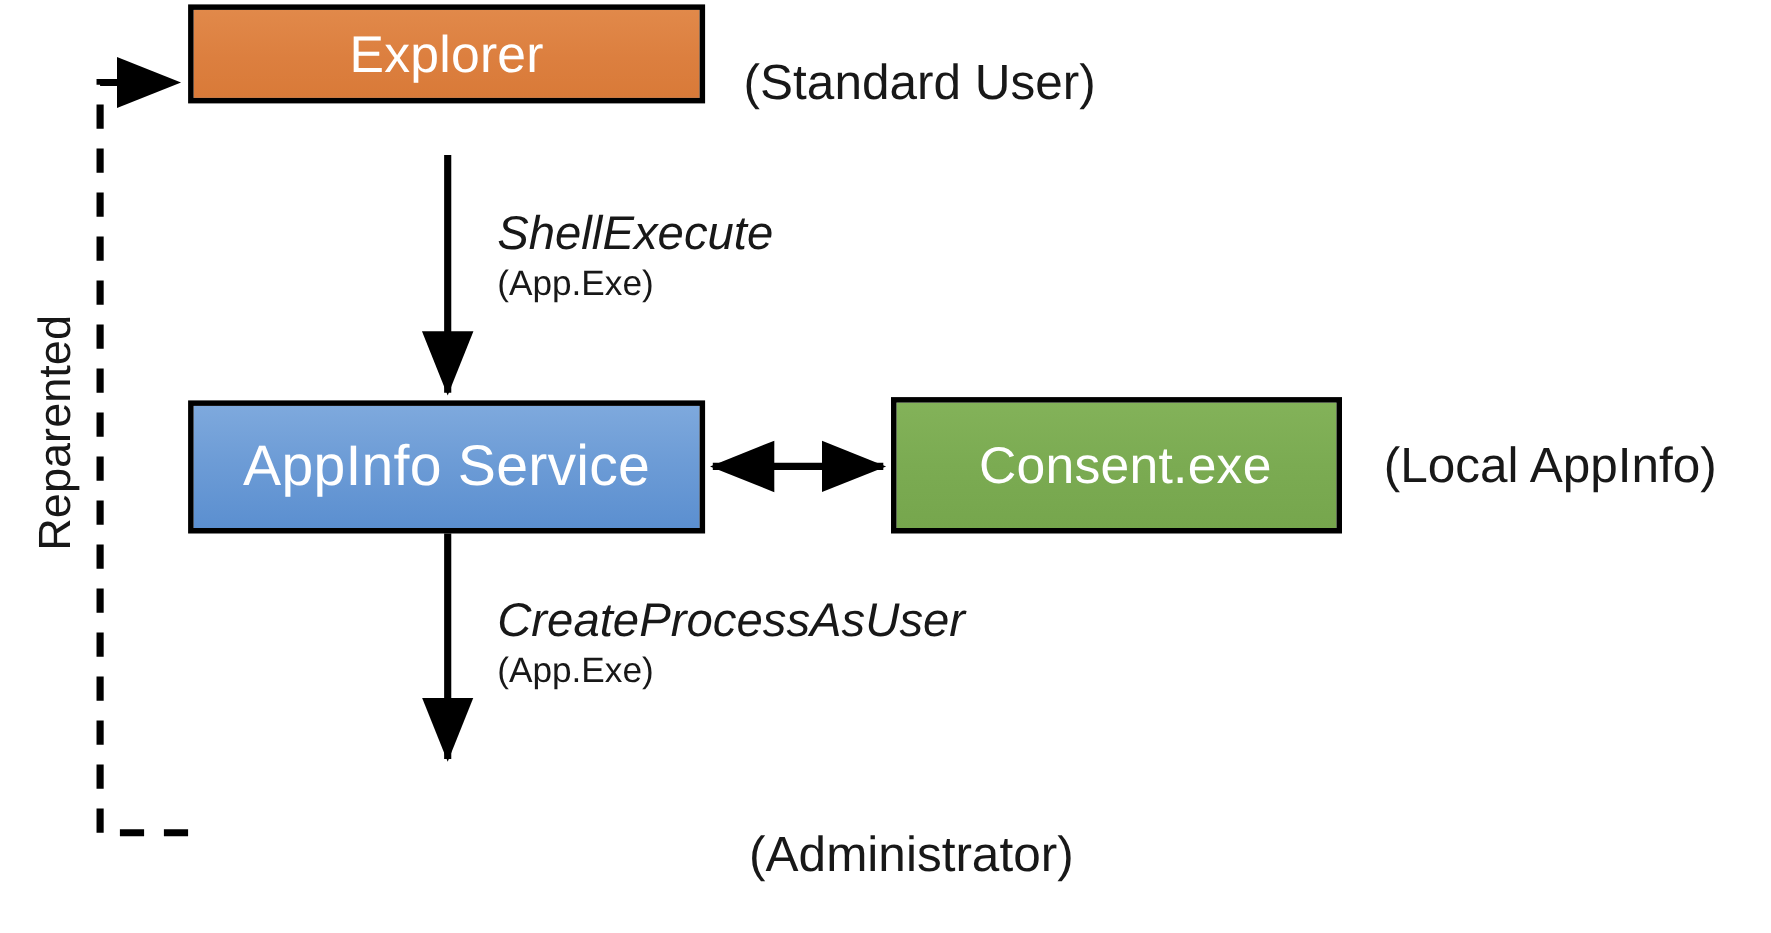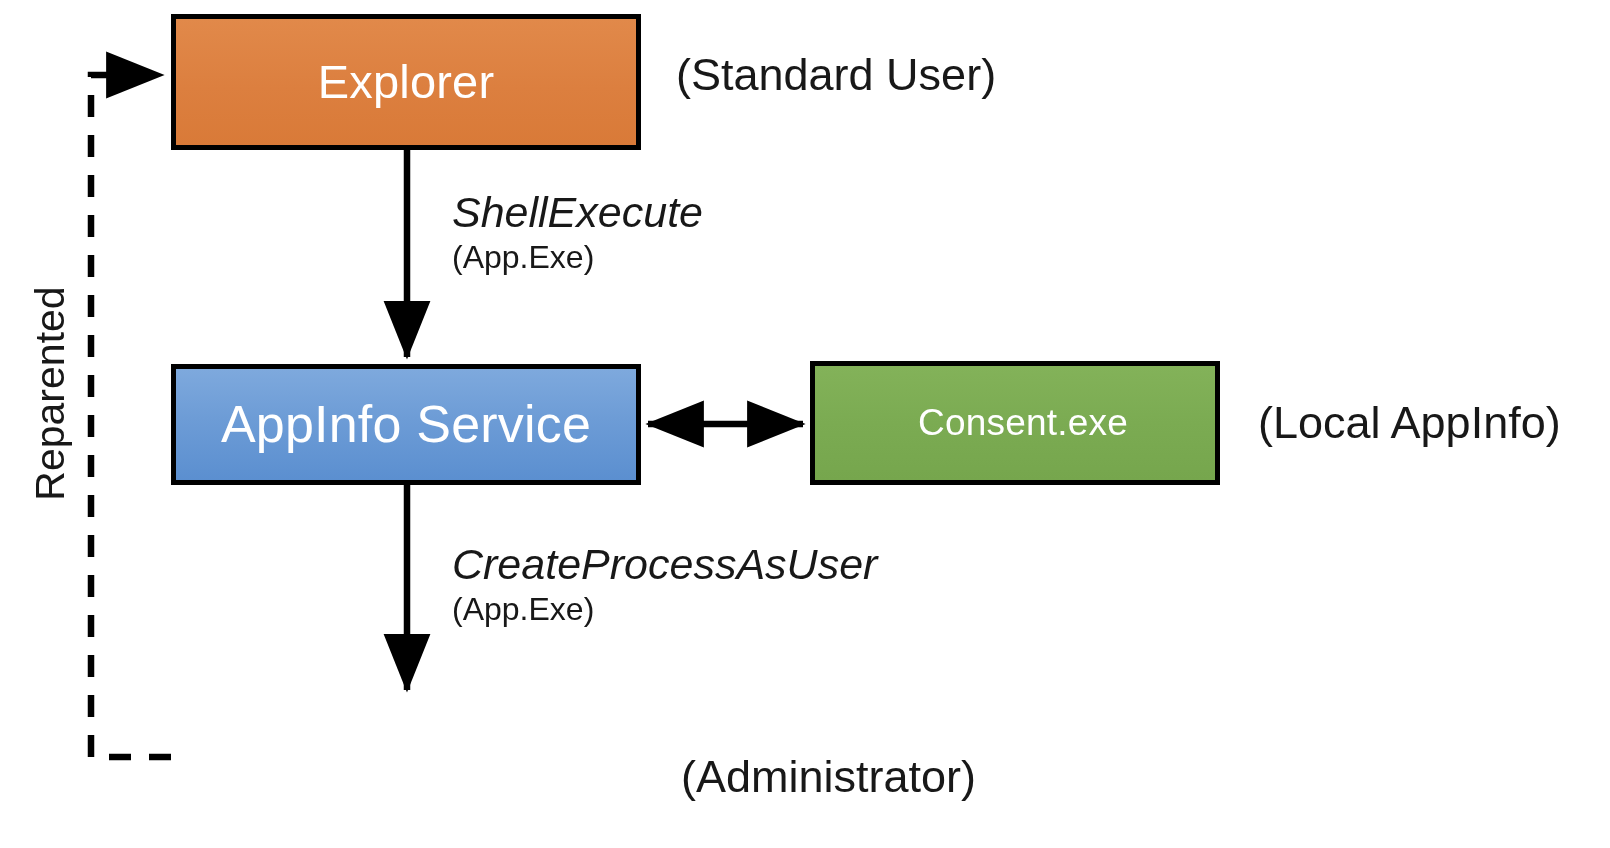--- a/index.html
+++ b/index.html
@@ -23,44 +23,44 @@
     border: 5px solid #000000;
     display: flex;
     align-items: center;
     justify-content: center;
     text-align: center;
     line-height: 1.05;
     letter-spacing: 0.2px;
   }
   .node-explorer {
     left: 171px;
-    top: 14px;
+    top: 4px;
     width: 470px;
-    height: 136px;
+    height: 90px;
     background: linear-gradient(180deg, #e1894a 0%, #dc7f3f 55%, #d97a38 100%);
     color: #ffffff;
     font-size: 47px;
   }
   .node-appinfo {
     left: 171px;
     top: 364px;
     width: 470px;
     height: 121px;
     background: linear-gradient(180deg, #7ea9dd 0%, #6d9cd6 45%, #5b8fd0 100%);
     color: #ffffff;
     font-size: 52px;
   }
   .node-consent {
     left: 810px;
     top: 361px;
     width: 410px;
     height: 124px;
     background: linear-gradient(180deg, #83b259 0%, #7bab52 50%, #76a64d 100%);
     color: #ffffff;
-    font-size: 37px;
+    font-size: 47px;
     padding-left: 16px;
   }
   .node-appexe {
     left: 171px;
     top: 697px;
     width: 470px;
     height: 119px;
     background: linear-gradient(180deg, #f7c94a 0%, #f3c238 50%, #f0bd2e 100%);
     color: #1a1a1a;
     font-size: 47px;

